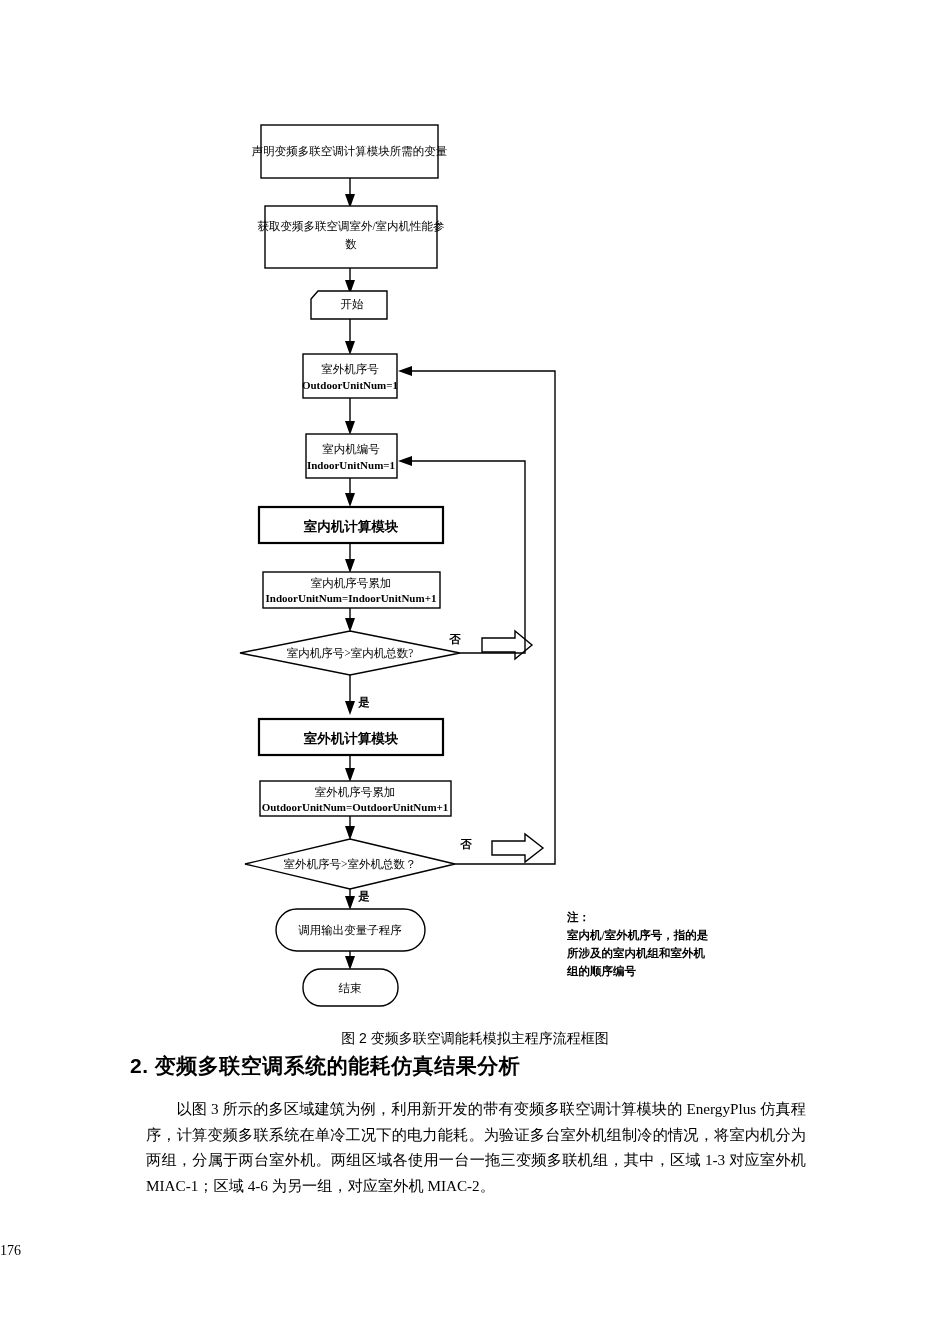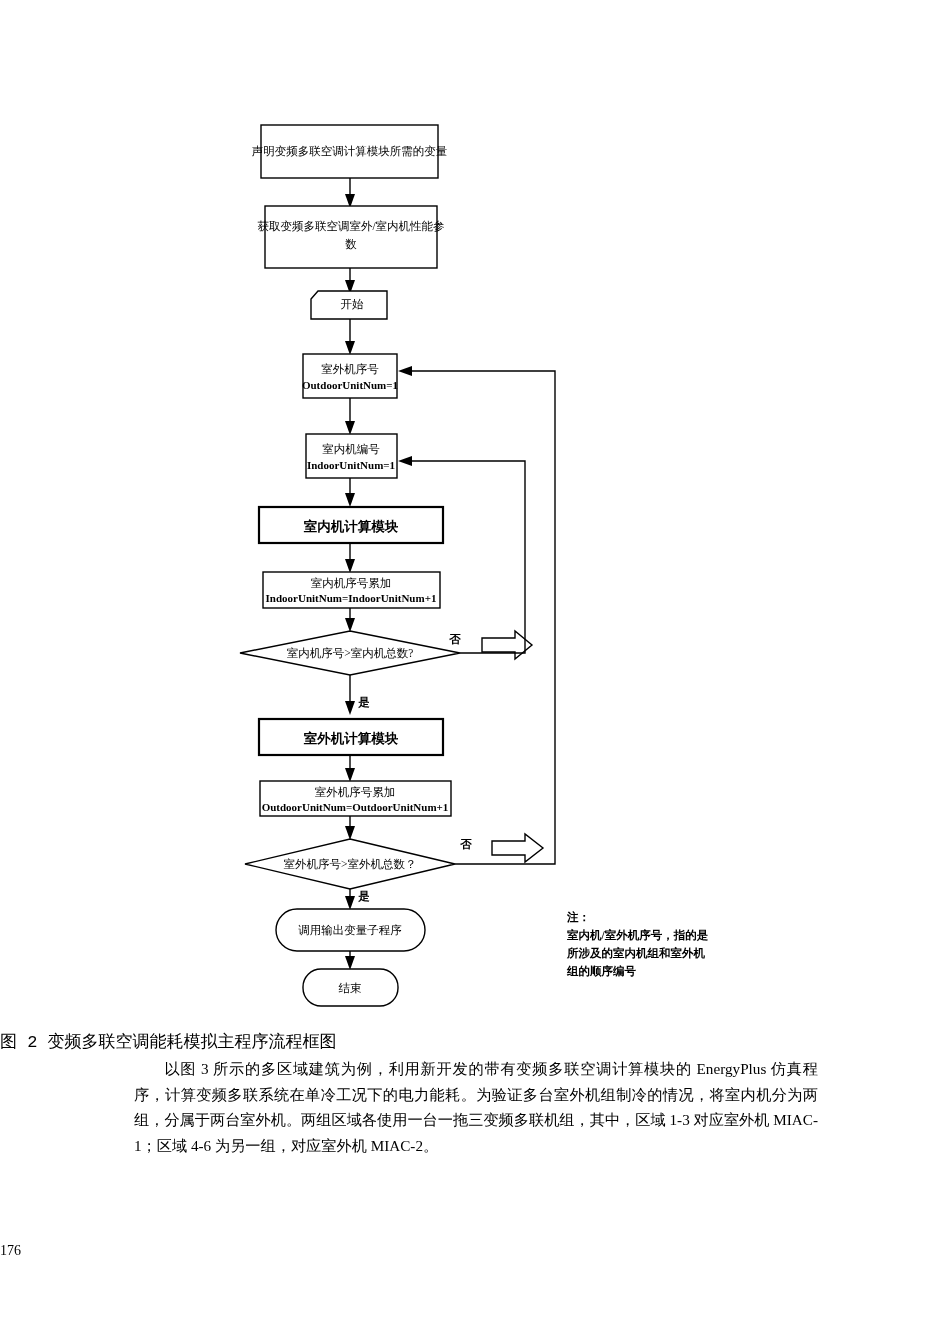--- a/index.html
+++ b/index.html
@@ -21,34 +21,34 @@
   .fc-line{stroke:#000000;stroke-width:1.4;fill:none;}
   .t-cn{font-size:11.5px;}
   .t-cn-b{font-size:13.5px;font-weight:bold;}
   .t-en{font-size:11px;font-weight:bold;font-family:"Liberation Serif","DejaVu Serif",serif;}
   .t-lbl{font-size:11.5px;font-weight:bold;}
   .t-note{font-size:11.5px;font-weight:bold;}
 
   
   .fig-caption{
     position:absolute;left:0;top:1030px;width:950px;
-    font-size:17px;
-    font-family:Liberation Mono, monospace;
+    text-align:center;font-size:14px;
+    font-family:Liberation Sans, sans-serif;
   }
 
   
   .doc{position:absolute;left:130px;top:1052px;width:692px;}
   h2.section-title{
     margin:0 0 6px 0;
     font-size:21px;font-weight:bold;
     font-family:"Liberation Sans","DejaVu Sans",sans-serif;
     letter-spacing:0.5px;
   }
   p.para{
-    margin:4px;
+    margin:16px;
     font-size:15.2px;
     line-height:25.5px;
     text-align:justify;
     text-justify:inter-ideograph;
     font-family:"Liberation Serif","DejaVu Serif",serif;
   }
   p.para.indent{text-indent:2em;}
   .pagenum{
     position:absolute;left:0;top:1243px;width:950px;
     text-align:left;font-size:14px;
@@ -196,18 +196,19 @@
       <text class="t-note" x="567" y="939">室内机/室外机序号，指的是</text>
       <text class="t-note" x="567" y="957">所涉及的室内机组和室外机</text>
       <text class="t-note" x="567" y="975">组的顺序编号</text>
     </g>
 
   </svg>
 
   <div class="fig-caption">图 2  变频多联空调能耗模拟主程序流程框图</div>
 
   <div class="doc">
+    <h2 class="section-title">2.  变频多联空调系统的能耗仿真结果分析</h2>
     <p class="para indent">以图 3 所示的多区域建筑为例，利用新开发的带有变频多联空调计算模块的 EnergyPlus 仿真程序，计算变频多联系统在单冷工况下的电力能耗。为验证多台室外机组制冷的情况，将室内机分为两组，分属于两台室外机。两组区域各使用一台一拖三变频多联机组，其中，区域 1-3 对应室外机 MIAC-1；区域 4-6 为另一组，对应室外机 MIAC-2。</p>
   </div>
 
   <div class="pagenum">176</div>
 
 </div>
 
 </body></html>

